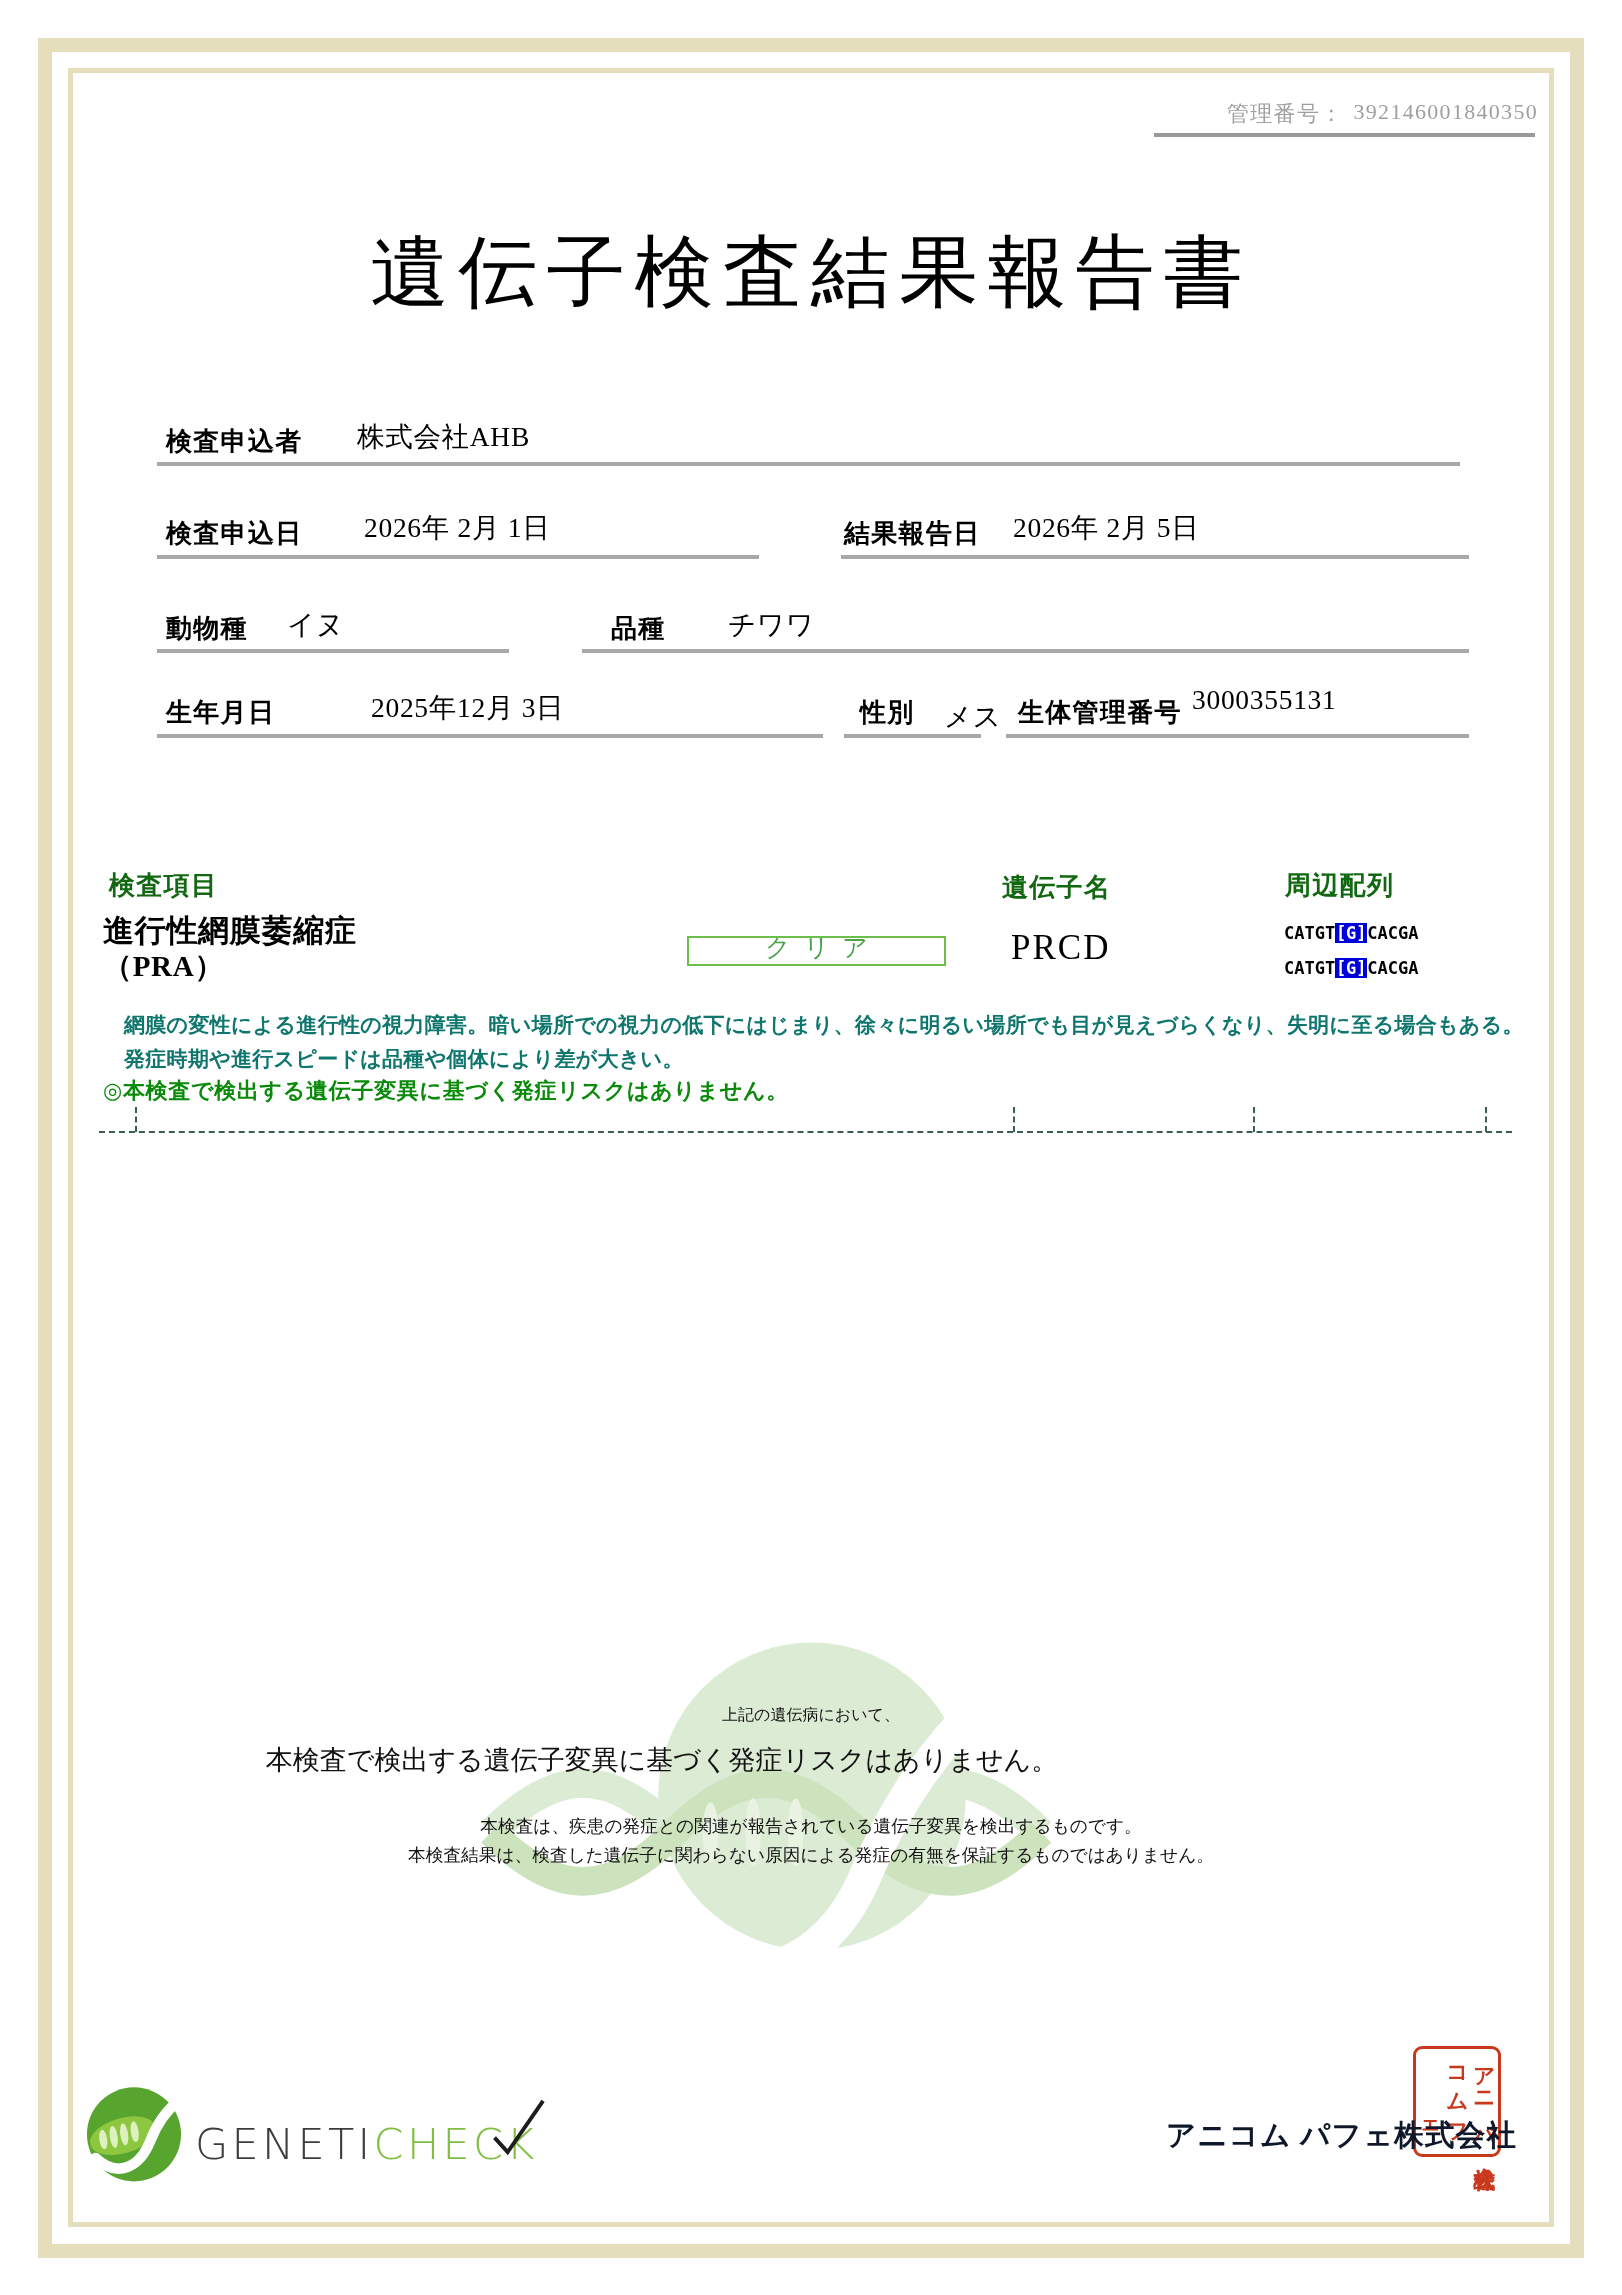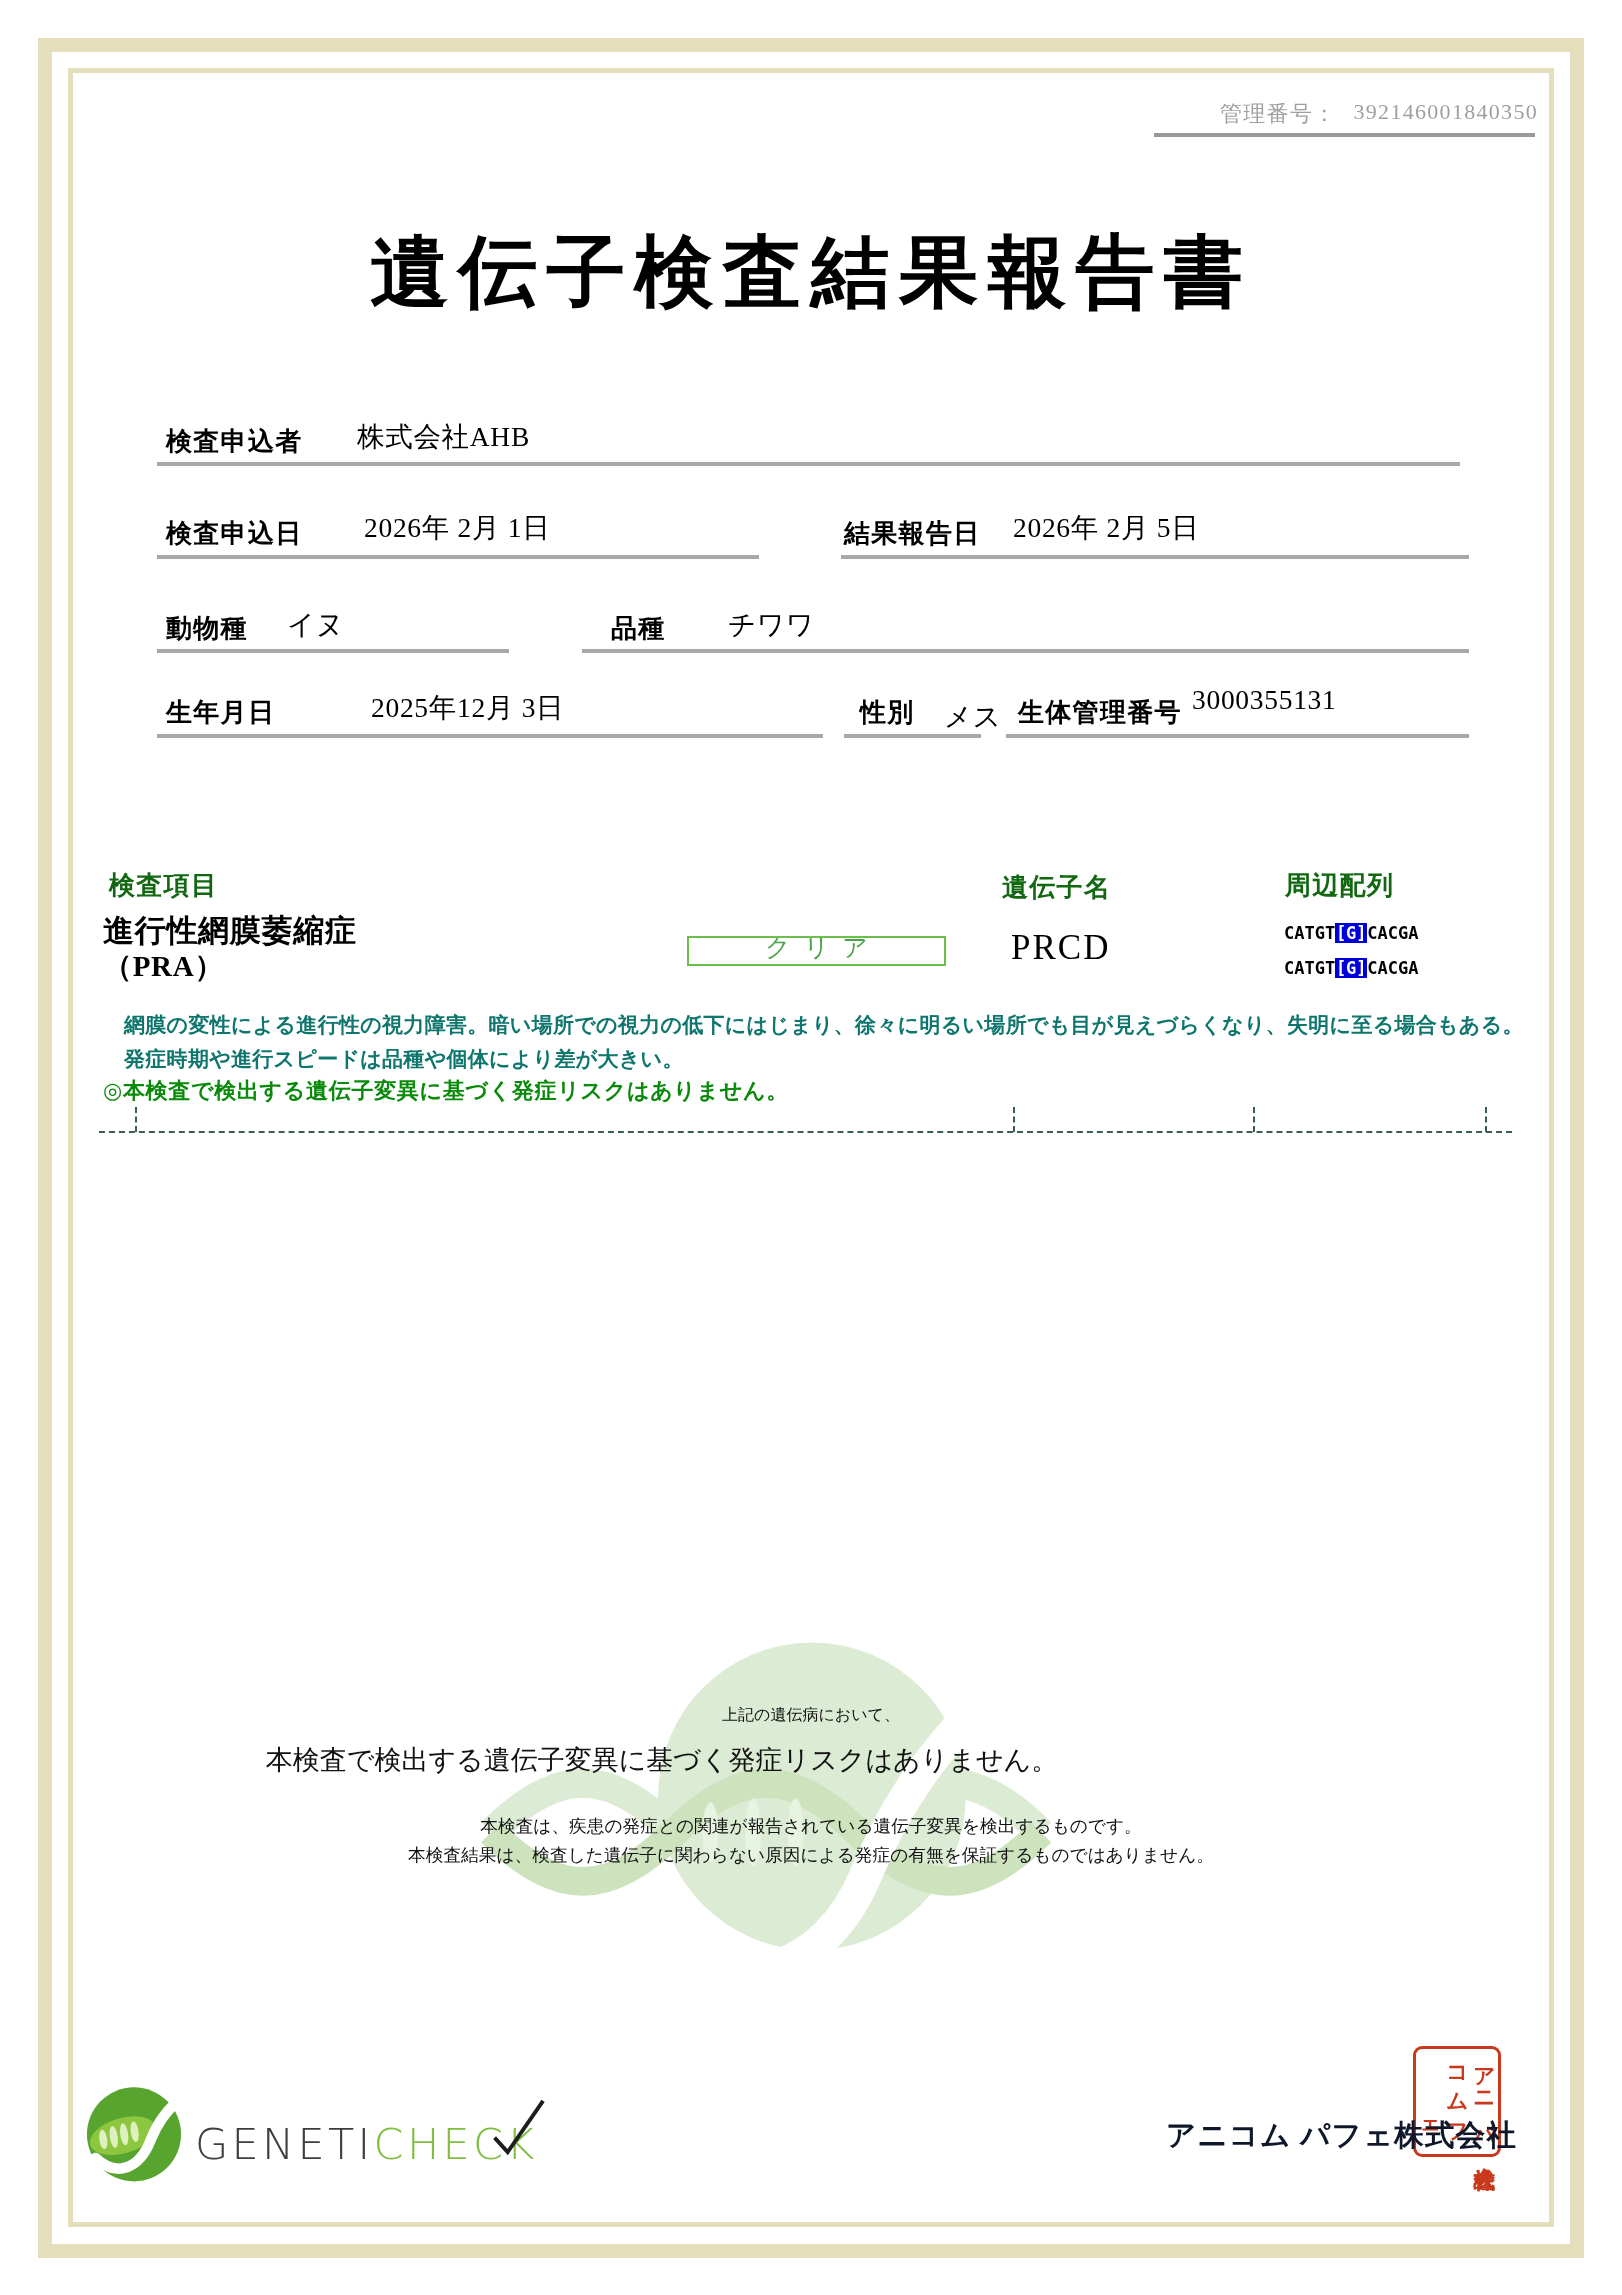--- a/index.html
+++ b/index.html
@@ -5,25 +5,25 @@
   html,body{margin:0;padding:0;background:#fff;}
   #page{position:relative;width:1622px;height:2295px;background:#ffffff;overflow:hidden;
         font-family:"Liberation Serif","DejaVu Serif",serif;}
   
   .frame-outer{position:absolute;left:38px;top:38px;width:1546px;height:2220px;
         border:14.4px solid #e4debc;box-sizing:border-box;}
   .frame-inner{position:absolute;left:68px;top:68px;width:1486px;height:2159px;
         border:5.9px solid #e4debc;box-sizing:border-box;}
   
   .mgmt{position:absolute;left:1145px;top:99px;width:393px;display:flex;justify-content:flex-end;
-        gap:17px;color:#9f9f9f;font-size:22px;letter-spacing:1.3px;}
+        gap:10px;color:#9f9f9f;font-size:22px;letter-spacing:1.3px;}
   .mgmt-line{position:absolute;left:1154px;top:133px;width:381px;height:3.9px;background:#999999;}
   
   .title{position:absolute;left:0;top:220px;width:1622px;text-align:center;color:#000;
-        font-size:79px;font-weight:700;letter-spacing:9.2px;}
+        font-size:79px;font-weight:400;letter-spacing:9.2px;}
   
   .lbl{position:absolute;color:#000;font-size:26px;font-weight:bold;letter-spacing:1.3px;}
   .val{position:absolute;color:#000;font-size:27.5px;letter-spacing:0.7px;}
   .uline{position:absolute;height:3.9px;background:#a8a8a8;}
   
   .green-h{position:absolute;color:#116811;font-size:26px;font-weight:bold;letter-spacing:1.3px;}
   .disease{position:absolute;left:103px;top:913px;color:#000;font-size:31px;font-weight:bold;letter-spacing:0.7px;line-height:35px;}
   .result-box{position:absolute;left:687px;top:936px;width:259px;height:30px;border:2.6px solid #6cbf4a;
         box-sizing:border-box;display:flex;align-items:flex-end;justify-content:center;}
   .result-box span{color:#49a449;font-size:25px;letter-spacing:13px;text-indent:13px;

